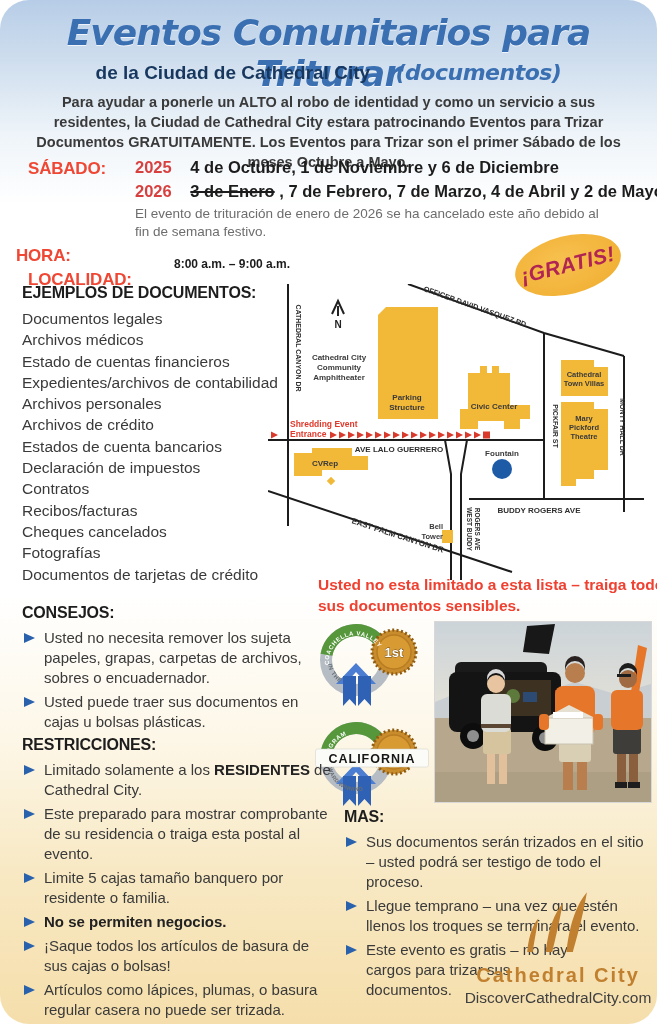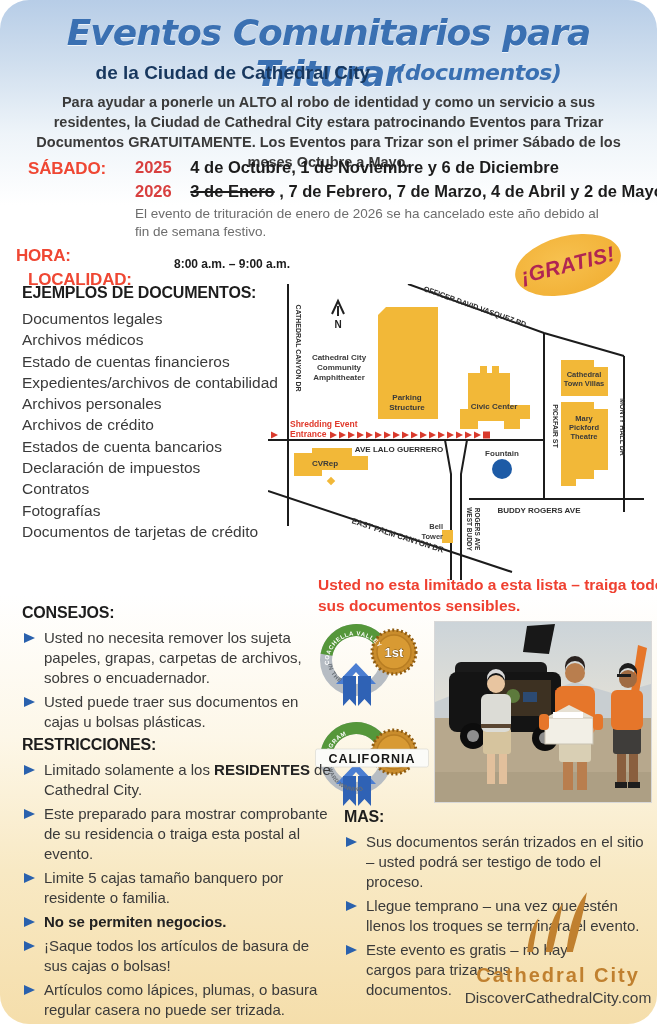--- a/index.html
+++ b/index.html
@@ -98,20 +98,22 @@
     <ul class="plain-list">
       <li>Documentos legales</li>
       <li>Archivos médicos</li>
       <li>Estado de cuentas financieros</li>
       <li>Expedientes/archivos de contabilidad</li>
       <li>Archivos personales</li>
       <li>Archivos de crédito</li>
       <li>Estados de cuenta bancarios</li>
       <li>Declaración de impuestos</li>
       <li>Contratos</li>
+      <li>Recibos/facturas</li>
+      <li>Cheques cancelados</li>
       <li>Fotografías</li>
       <li>Documentos de tarjetas de crédito</li>
     </ul>
   </div>
 
   <svg class="abs map-svg" width="386" height="296" viewBox="-14 -4 386 296">
     <defs>
       <polygon id="arrw" points="0,-3.6 7,0 0,3.6" fill="#d93a2c"></polygon>
     </defs>
 

